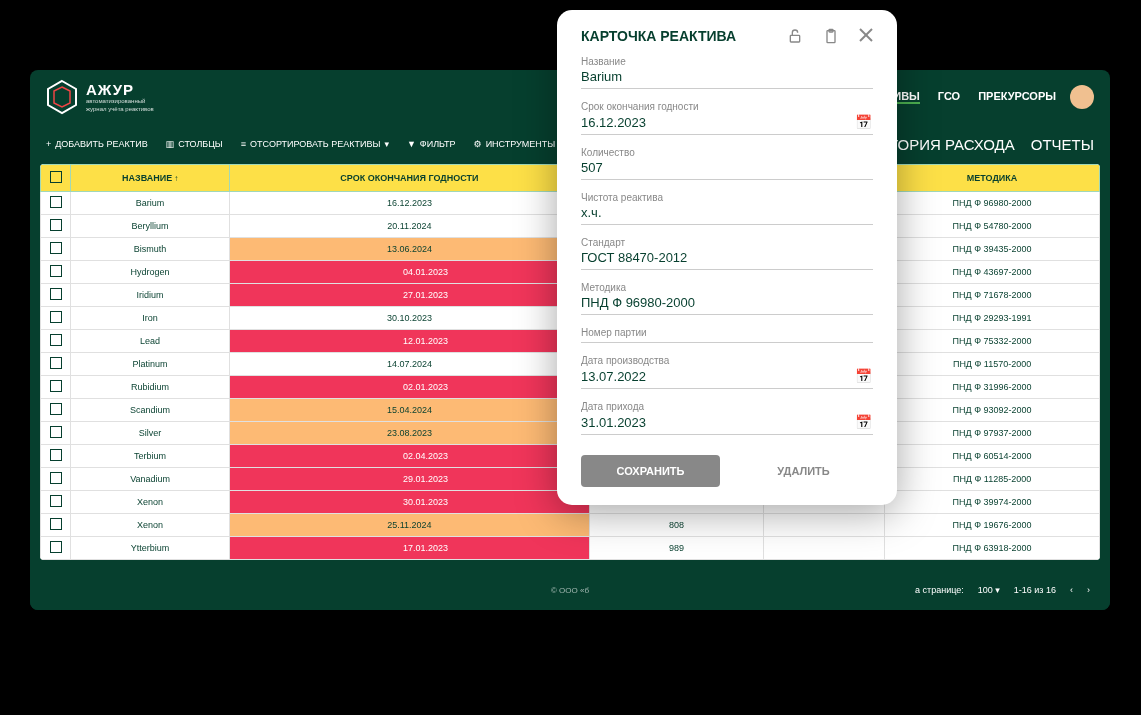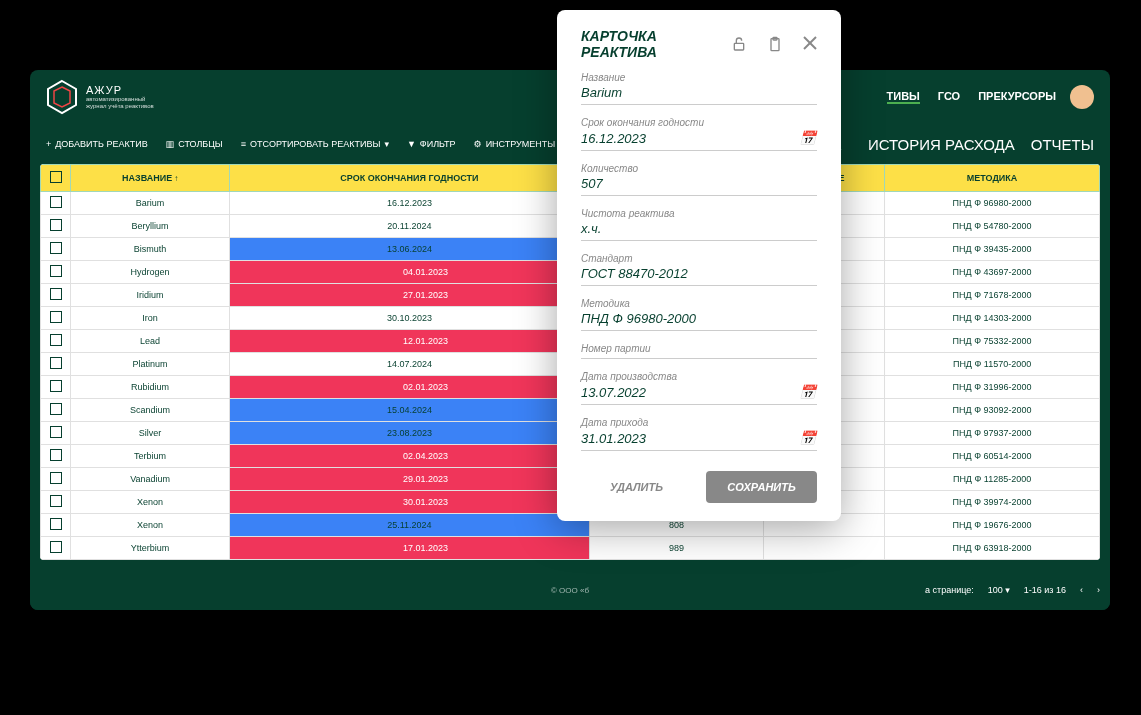--- a/index.html
+++ b/index.html
@@ -20,21 +20,21 @@
   display: flex;
   align-items: center;
   padding: 0 16px;
   color: #fff;
 }
 .logo { display: flex; align-items: center; gap: 8px; }
 .logo-hex {
   width: 32px; height: 36px;
   display: flex; align-items: center; justify-content: center;
 }
-.logo-text { font-size: 11px; font-weight: normal; letter-spacing: 1px; }
+.logo-text { font-size: 15px; font-weight: bold; letter-spacing: 1px; }
 .logo-sub { font-size: 6px; opacity: 0.8; line-height: 1.2; }
 
 .nav-tabs { margin-left: auto; display: flex; gap: 18px; font-size: 11px; font-weight: bold; }
 .nav-tabs span { cursor: pointer; }
 .nav-tabs .active { border-bottom: 2px solid #4caf50; }
 .avatar { width: 24px; height: 24px; border-radius: 50%; background: #f0c090; margin-left: 14px; }
 
 .toolbar {
   height: 40px;
   display: flex;
@@ -49,43 +49,42 @@
 .search-input { background: transparent; border: none; border-bottom: 1px solid #2c6b54; color: #fff; font-size: 10px; width: 80px; }
 .rt-links { display: flex; gap: 16px; font-size: 15px; margin-left: 8px; }
 
 .table-wrap { background: #fff; margin: 0 10px; border-radius: 4px; overflow: hidden; }
 table { width: 100%; border-collapse: collapse; font-size: 9px; }
 th { background: #fde047; color: #063f2e; padding: 6px 4px; font-weight: bold; text-align: center; border: 1px solid #a0d8b8; position: relative; }
 .sort-arrow { font-size: 8px; margin-left: 2px; }
 td { padding: 4px; text-align: center; border: 1px solid #e0e0e0; color: #063f2e; }
 .chk { width: 30px; }
 .chk-box { width: 12px; height: 12px; border: 1.5px solid #063f2e; display: inline-block; }
-.cell-yellow { background: #3b82f6; }
+.cell-yellow { background: #fdba74; }
 .cell-red { background: #f0355a; color: #fff; padding-left: 36px; }
 
 .footer-bar {
   position: absolute; bottom: 0; left: 0; right: 0;
   height: 40px;
   background: #063f2e;
   display: flex; align-items: center; justify-content: flex-end;
-  padding: 0 10px; gap: 14px;
+  padding: 0 20px; gap: 14px;
   color: #fff; font-size: 9px;
 }
 .copyright { position: absolute; left: 50%; transform: translateX(-50%); font-size: 8px; opacity: 0.6; }
 
 
 .card-panel {
   position: absolute;
   left: 557px; top: 10px;
-  width: 284px;
+  width: 340px;
   background: #fff;
-  border-radius: 8px;
+  border-radius: 15px;
   box-shadow: 0 8px 40px rgba(0,0,0,0.35);
   padding: 18px 24px;
-  font-style: italic;
 }
 .card-head { display: flex; align-items: center; color: #063f2e; font-size: 14px; font-weight: bold; }
 .card-head-icons { margin-left: auto; display: flex; gap: 20px; color: #888; font-size: 16px; }
 .card-head-icons span { cursor: pointer; }
 
 .field { margin-top: 12px; border-bottom: 1px solid #ccc; padding-bottom: 4px; }
 .field-label { font-size: 10px; color: #888; }
 .field-value { font-size: 13px; color: #063f2e; margin-top: 2px; display: flex; align-items: center; }
 .cal-icon { margin-left: auto; color: #888; font-size: 14px; }
 
@@ -206,21 +205,21 @@
             <td>971</td>
             <td></td>
             <td>ПНД Ф 71678-2000</td>
           </tr>
           <tr>
             <td class="chk"><span class="chk-box"></span></td>
             <td>Iron</td>
             <td class="">30.10.2023</td>
             <td>886</td>
             <td></td>
-            <td>ПНД Ф 14303-2000</td>
+            <td>ПНД Ф 29293-1991</td>
           </tr>
           <tr>
             <td class="chk"><span class="chk-box"></span></td>
             <td>Lead</td>
             <td class="cell-red">12.01.2023</td>
             <td>847</td>
             <td></td>
             <td>ПНД Ф 75332-2000</td>
           </tr>
           <tr>
@@ -373,16 +372,16 @@
   </div>
   <div class="field">
     <div class="field-label">Дата прихода</div>
     <div class="field-value">
         <span>31.01.2023</span>
         <span class="cal-icon">📅</span>
       </div>
   </div>
 
   <div class="card-actions">
+    <div class="btn btn-save">СОХРАНИТЬ</div>
     <div class="btn btn-delete">УДАЛИТЬ</div>
-    <div class="btn btn-save">СОХРАНИТЬ</div>
   </div>
 </div>
 
 </body></html>

